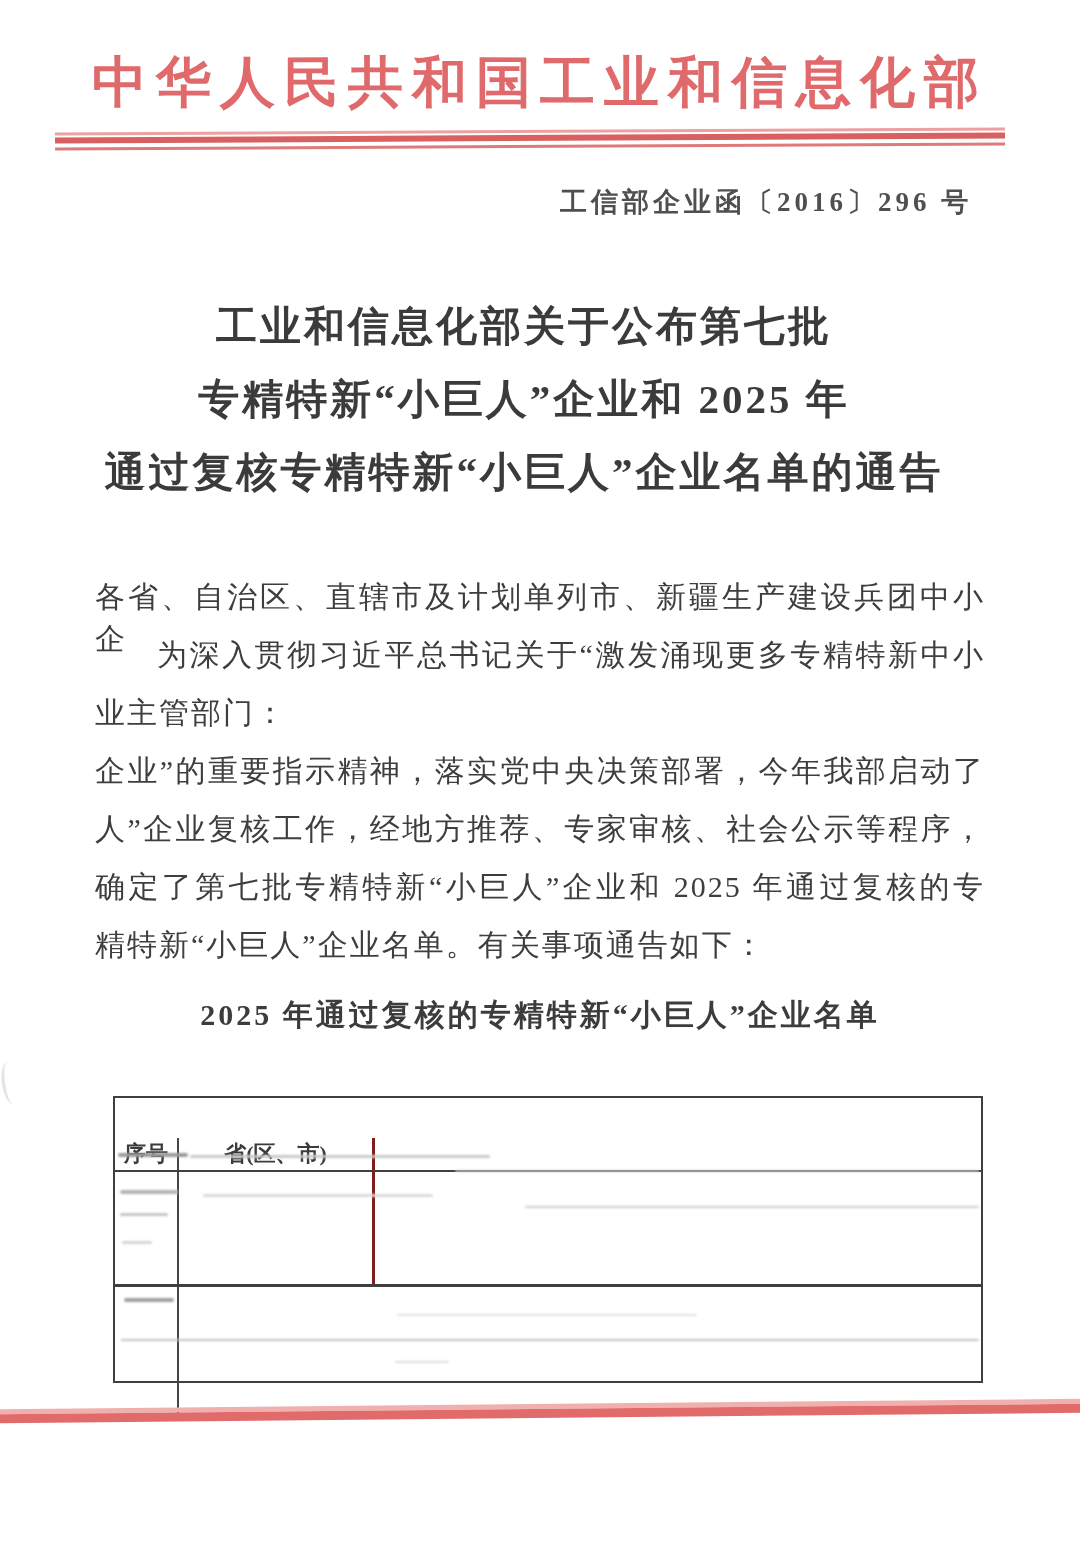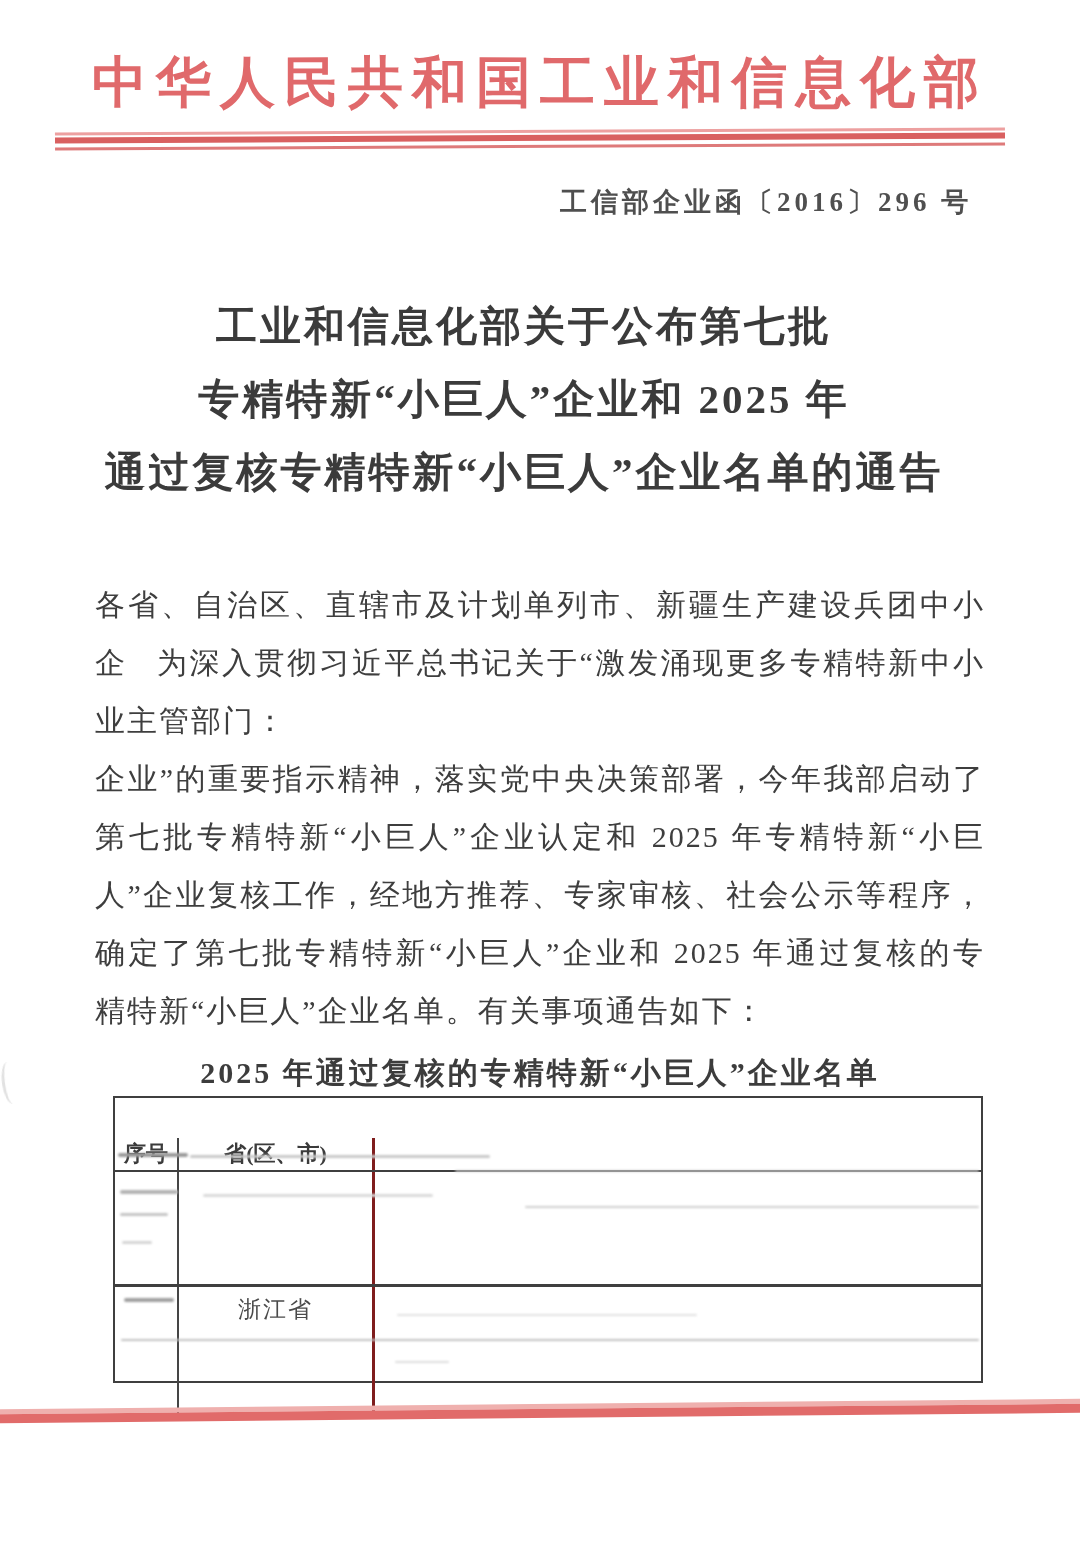--- a/index.html
+++ b/index.html
@@ -50,21 +50,21 @@
     line-height: 73px;
     letter-spacing: 3px;
   }
   .title .t-line { white-space: nowrap; }
 
   
   .body-block {
     position: absolute; top: 576px; left: 95px; width: 890px;
     font-size: 30px; color: #3e3e3e;
   }
-  .bline { height: 58px; line-height: 58px; letter-spacing: 2px; white-space: nowrap; overflow: visible; }
+  .bline { height: 58px; line-height: 42px; letter-spacing: 2px; white-space: nowrap; overflow: visible; }
   .bline.fill { white-space: normal; text-align: justify; text-align-last: justify; }
   .bline.indent { text-indent: 62px; }
   .caption {
     height: 58px; line-height: 58px; margin-top: 4px;
     text-align: center; font-weight: bold;
     font-size: 30px; letter-spacing: 3px; color: #3c3c3c;
     white-space: nowrap;
   }
 
   
@@ -146,42 +146,40 @@
     <div class="t-line">工业和信息化部关于公布第七批</div>
     <div class="t-line">专精特新“小巨人”企业和 2025 年</div>
     <div class="t-line">通过复核专精特新“小巨人”企业名单的通告</div>
   </div>
 
   <div class="body-block">
     <div class="bline fill">各省、自治区、直辖市及计划单列市、新疆生产建设兵团中小企</div>
     <div class="bline fill indent">为深入贯彻习近平总书记关于“激发涌现更多专精特新中小</div>
     <div class="bline">业主管部门：</div>
     <div class="bline fill">企业”的重要指示精神，落实党中央决策部署，今年我部启动了</div>
-    <div class="bline fill">第七批专精特新“小巨人”企业认定和 2025 年专精特新“小巨</div>
     <div class="bline fill">人”企业复核工作，经地方推荐、专家审核、社会公示等程序，</div>
     <div class="bline fill">确定了第七批专精特新“小巨人”企业和 2025 年通过复核的专</div>
     <div class="bline">精特新“小巨人”企业名单。有关事项通告如下：</div>
     <div class="caption">2025 年通过复核的专精特新“小巨人”企业名单</div>
   </div>
 
   <div class="table">
     <div class="trow thead">
       <div class="c1">序号</div>
       <div class="c2">省(区、市)</div>
     </div>
 
     <div class="trow sec1">
       <div class="c1"></div>
       <div class="c2"></div>
       <div class="c3"></div>
     </div>
 
     <div class="trow sec2">
       <div class="c1"></div>
-      <div class="c2">浙江省</div>
     </div>
 
     <div class="sm s1"></div>
     <div class="sm s2"></div>
     <div class="sm s3"></div>
     <div class="sm s4"></div>
     <div class="sm s5"></div>
     <div class="sm s6"></div>
     <div class="sm s7"></div>
     <div class="sm s8"></div>

